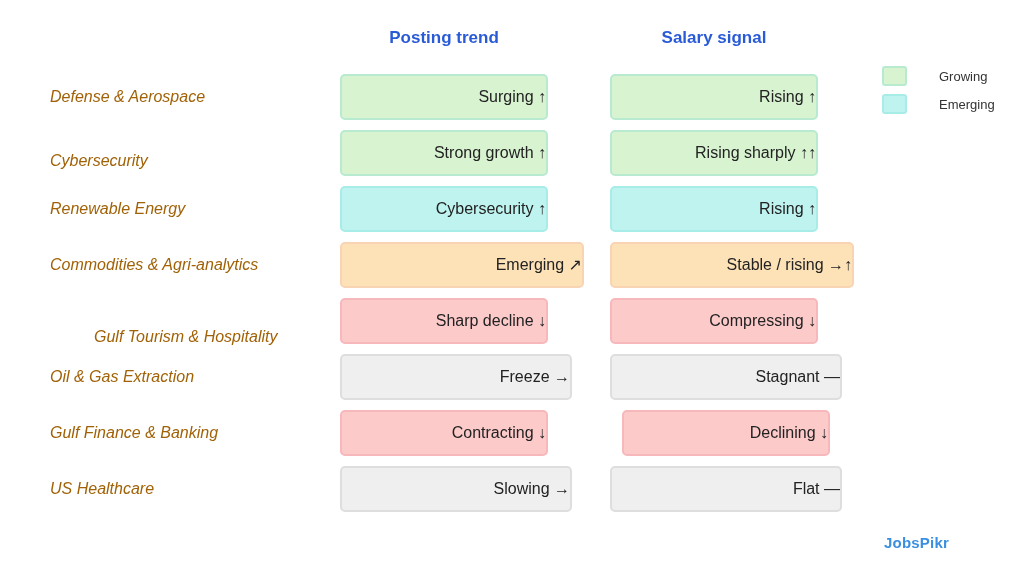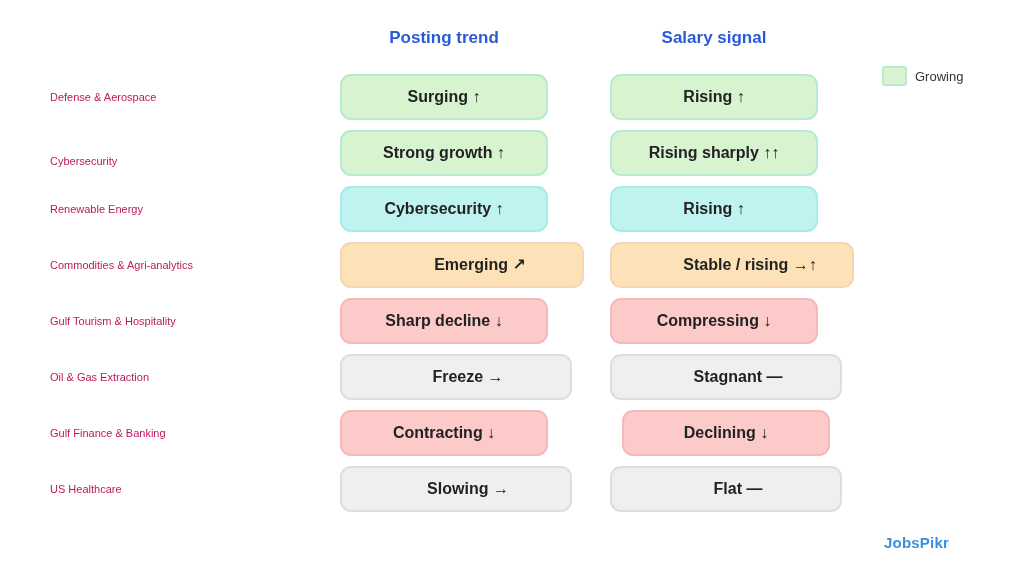--- a/index.html
+++ b/index.html
@@ -5,34 +5,34 @@
   html, body { margin: 0; padding: 0; }
   body {
     width: 1024px; height: 576px; background: #ffffff; position: relative; overflow: hidden;
     font-family: "Liberation Sans", "DejaVu Sans", sans-serif; color: #222222;
   }
   .col-header {
     position: absolute; top: 28px; width: 208px; text-align: center;
     font-size: 17px; font-weight: bold; color: #2a5bd7;
   }
   .row-label {
-    position: absolute; left: 50px; font-size: 11px; color: #be185d; white-space: nowrap;
-    height: 46px; line-height: 46px;
+    position: absolute; left: 50px; font-size: 16px; color: #a16207; white-space: nowrap;
+    height: 46px; line-height: 46px; font-style: italic;
   }
   .cell {
-    position: absolute; width: 204px; height: 42px; line-height: 42px; text-align: center;
-    font-size: 16px; color: #222222; border-radius: 11px; border: 2px solid; box-sizing: content-box; font-weight: bold;
+    position: absolute; width: 204px; height: 42px; line-height: 42px; text-align: right;
+    font-size: 16px; color: #222222; border-radius: 5px; border: 2px solid; box-sizing: content-box;
   }
   .c-growing { background: #d8f3d0; border-color: #b8ead0; }
   .c-emerging { background: #bff3ef; border-color: #a8ece8; }
   .c-amber { background: #fde2b8; border-color: #f8d4b4; padding-left: 36px; }
   .c-declining { background: #fdcaca; border-color: #f7b8bc; }
   .c-stalled { background: #efefef; border-color: #dedede; padding-left: 24px; }
   .legend { position: absolute; left: 882px; top: 62px; }
-  .legend-item { display: flex; align-items: center; height: 28px; }
+  .legend-item { display: flex; align-items: center; height: 28px; gap: 24px; }
   .swatch { width: 21px; height: 16px; border-radius: 3px; border: 2px solid; margin-right: 8px; }
   .legend-label { font-size: 13px; color: #333333; }
   .logo {
     position: absolute; left: 884px; top: 534px; font-size: 15px; font-weight: bold; color: #3b8fe0;
     letter-spacing: 0.2px;
   }
 </style>
 </head>
 <body>
 
@@ -45,34 +45,38 @@
     <div class="cell c-growing" style="left: 610px; top: 74px;">Rising ↑</div>
     <div class="row-label" style="top: 138px;">Cybersecurity</div>
     <div class="cell c-growing" style="left: 340px; top: 130px;">Strong growth ↑</div>
     <div class="cell c-growing" style="left: 610px; top: 130px;">Rising sharply ↑↑</div>
     <div class="row-label" style="top: 186px;">Renewable Energy</div>
     <div class="cell c-emerging" style="left: 340px; top: 186px;">Cybersecurity ↑</div>
     <div class="cell c-emerging" style="left: 610px; top: 186px;">Rising ↑</div>
     <div class="row-label" style="top: 242px;">Commodities &amp; Agri-analytics</div>
     <div class="cell c-amber" style="left: 340px; top: 242px;">Emerging ↗</div>
     <div class="cell c-amber" style="left: 610px; top: 242px;">Stable / rising →↑</div>
-    <div class="row-label" style="top: 298px;">Gulf Tourism &amp; Hospitality</div>
+    <div class="row-label" style="top: 314px; margin-left: 44px;">Gulf Tourism &amp; Hospitality</div>
     <div class="cell c-declining" style="left: 340px; top: 298px;">Sharp decline ↓</div>
     <div class="cell c-declining" style="left: 610px; top: 298px;">Compressing ↓</div>
     <div class="row-label" style="top: 354px;">Oil &amp; Gas Extraction</div>
     <div class="cell c-stalled" style="left: 340px; top: 354px;">Freeze →</div>
     <div class="cell c-stalled" style="left: 610px; top: 354px;">Stagnant —</div>
     <div class="row-label" style="top: 410px;">Gulf Finance &amp; Banking</div>
     <div class="cell c-declining" style="left: 340px; top: 410px;">Contracting ↓</div>
     <div class="cell c-declining" style="left: 622px; top: 410px;">Declining ↓</div>
     <div class="row-label" style="top: 466px;">US Healthcare</div>
     <div class="cell c-stalled" style="left: 340px; top: 466px;">Slowing →</div>
     <div class="cell c-stalled" style="left: 610px; top: 466px;">Flat —</div>
   </div>
 
 <div class="legend" id="legend">
     <div class="legend-item">
       <span class="swatch" style="background: rgb(216, 243, 208); border-color: rgb(184, 234, 208);"></span>
       <span class="legend-label">Growing</span>
     </div>
+    <div class="legend-item">
+      <span class="swatch" style="background: rgb(191, 243, 239); border-color: rgb(168, 236, 232);"></span>
+      <span class="legend-label">Emerging</span>
+    </div>
   </div>
 
 <div class="logo">JobsPikr</div>
 
 </body></html>

